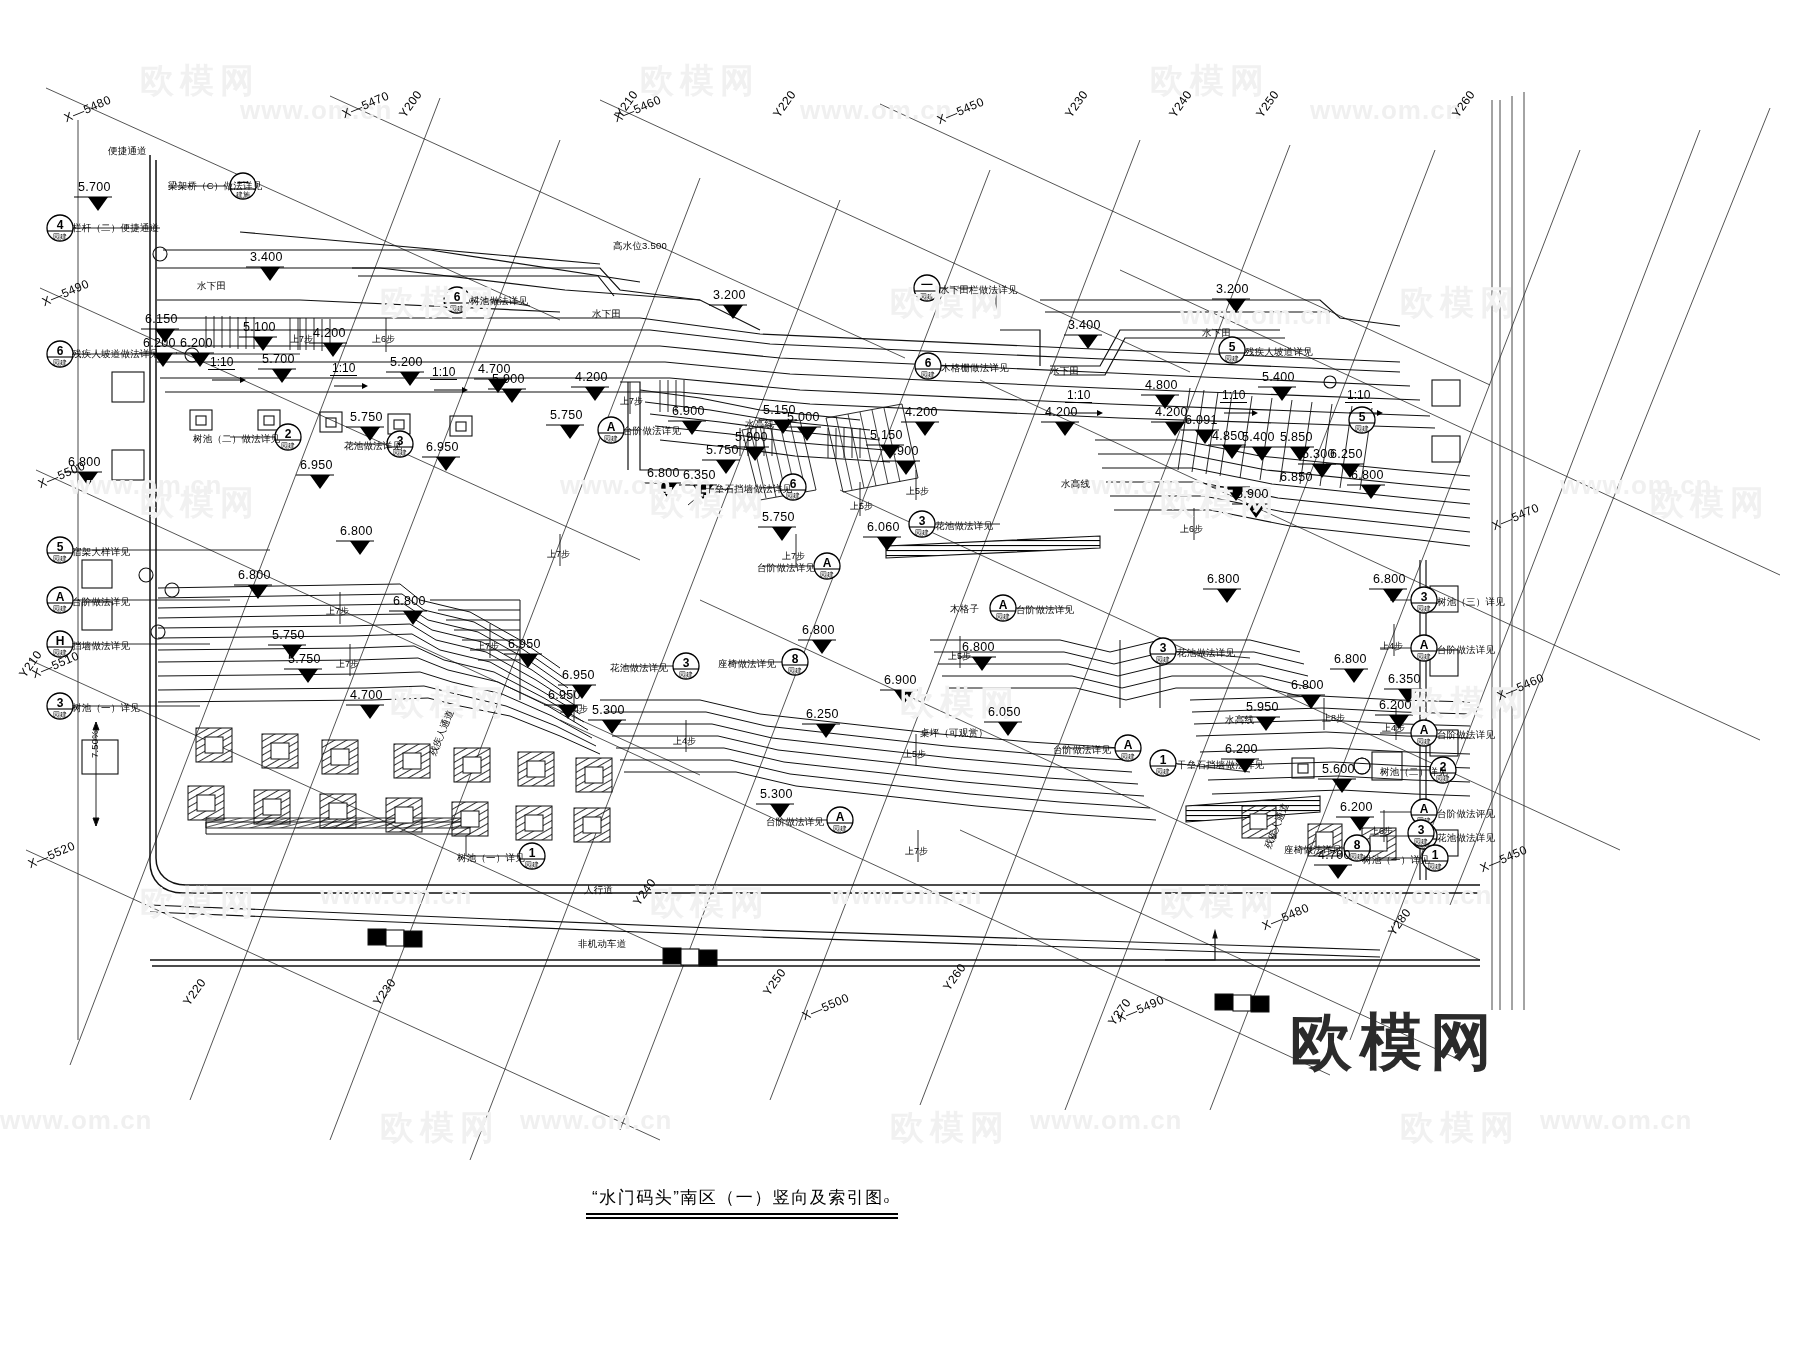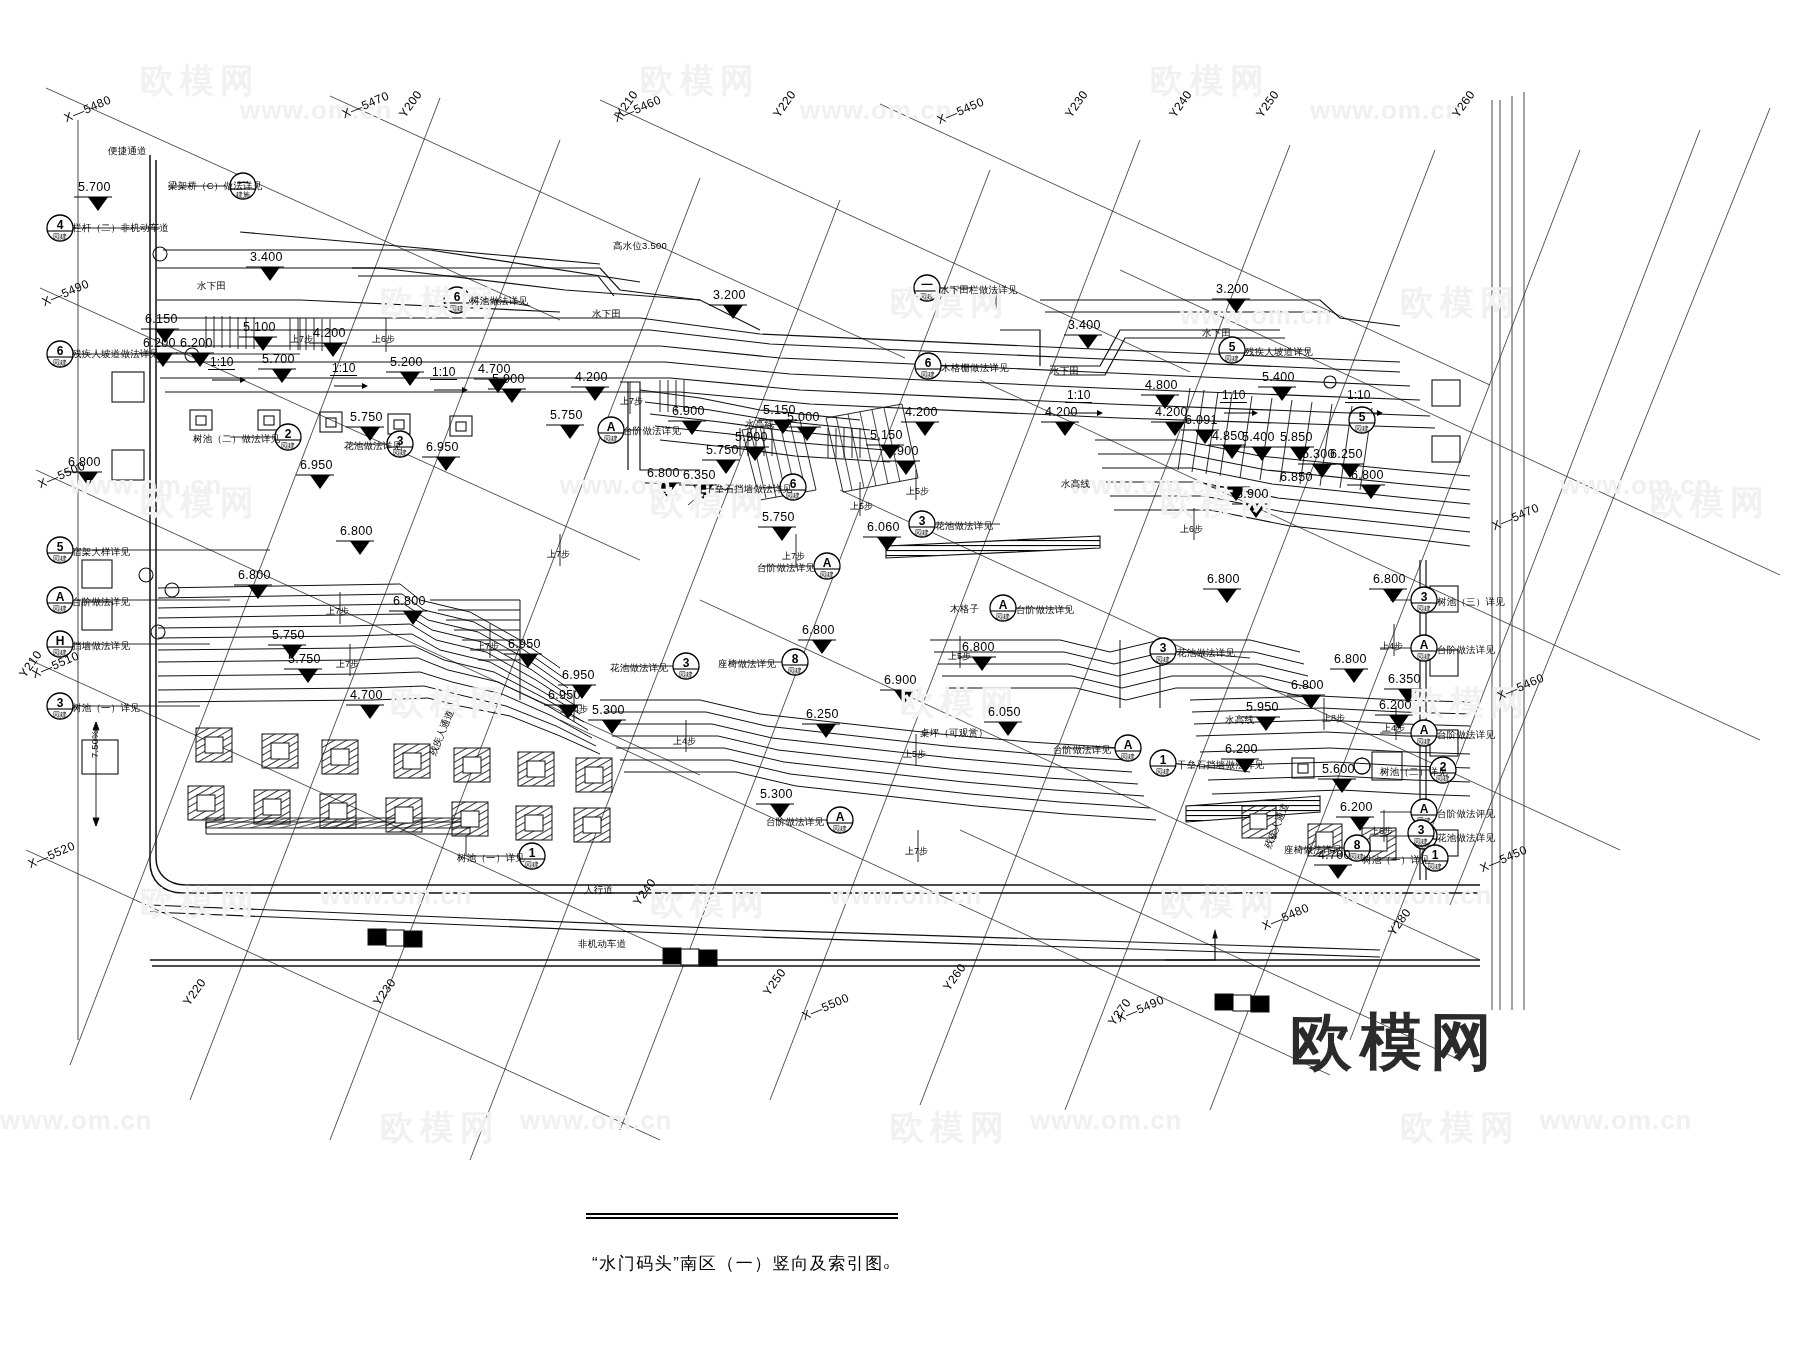--- a/index.html
+++ b/index.html
@@ -1017,21 +1017,21 @@
       <div class="lbl dim-v" style="left: 1382px; top: 722px;">上4步</div>
       <div class="lbl dim-v" style="left: 905px; top: 845px;">上7步</div>
       <div class="lbl dim-v" style="left: 903px; top: 748px;">上5步</div>
       <div class="lbl dim-v" style="left: 948px; top: 650px;">上5步</div>
       <div class="lbl dim-v" style="left: 673px; top: 735px;">上4步</div>
       <div class="lbl dim-v" style="left: 1370px; top: 825px;">上6步</div>
       <div class="lbl dim-v" style="left: 560px; top: 703px;">上14步</div>
     </div>
   <div id="calloutText">
       <div class="lbl note-cn" style="top: 180px; left: 168px;">梁架桥（C）做法详见</div>
-      <div class="lbl note-cn" style="top: 222px; left: 72px;">栏杆（二）非机动车道</div>
+      <div class="lbl note-cn" style="top: 222px; left: 72px;">栏杆（二）便捷通道</div>
       <div class="lbl note-cn" style="top: 348px; left: 72px;">残疾人坡道做法详见</div>
       <div class="lbl note-cn" style="top: 295px; left: 470px;">树池做法详见</div>
       <div class="lbl note-cn" style="top: 433px; left: 193px;">树池（二）做法详见</div>
       <div class="lbl note-cn" style="top: 440px; left: 344px;">花池做法详见</div>
       <div class="lbl note-cn" style="top: 425px; left: 623px;">台阶做法详见</div>
       <div class="lbl note-cn" style="top: 483px; left: 705px;">干垒石挡墙做法详见</div>
       <div class="lbl note-cn" style="top: 520px; left: 935px;">花池做法详见</div>
       <div class="lbl note-cn" style="top: 562px; left: 757px;">台阶做法详见</div>
       <div class="lbl note-cn" style="top: 604px; left: 1016px;">台阶做法详见</div>
       <div class="lbl note-cn" style="top: 546px; left: 72px;">宿架大样详见</div>
@@ -1082,21 +1082,21 @@
       <div class="lbl grid-txt" style="left: 16px; top: 672px; transform: rotate(-54deg); transform-origin: 0px 0px;">Y210</div>
       <div class="lbl grid-txt" style="left: 180px; top: 1000px; transform: rotate(-54deg); transform-origin: 0px 0px;">Y220</div>
       <div class="lbl grid-txt" style="left: 370px; top: 1000px; transform: rotate(-54deg); transform-origin: 0px 0px;">Y230</div>
       <div class="lbl grid-txt" style="left: 630px; top: 900px; transform: rotate(-54deg); transform-origin: 0px 0px;">Y240</div>
       <div class="lbl grid-txt" style="left: 760px; top: 990px; transform: rotate(-54deg); transform-origin: 0px 0px;">Y250</div>
       <div class="lbl grid-txt" style="left: 940px; top: 985px; transform: rotate(-54deg); transform-origin: 0px 0px;">Y260</div>
       <div class="lbl grid-txt" style="left: 1105px; top: 1020px; transform: rotate(-54deg); transform-origin: 0px 0px;">Y270</div>
       <div class="lbl grid-txt" style="left: 1385px; top: 930px; transform: rotate(-54deg); transform-origin: 0px 0px;">Y280</div>
     </div>
 
-  <div class="lbl title-cn" style="left:592px;top:1252px;">
+  <div class="lbl title-cn" style="left:592px;top:1186px;">
     <span>“水门码头”南区（一）竖向及索引图</span><span class="note-cn">o</span>
   </div>
   <svg style="position:absolute;left:586px;top:1212px;width:320px;height:10px;">
     <line x1="0" y1="2" x2="312" y2="2" stroke="#000" stroke-width="2"></line>
     <line x1="0" y1="6" x2="312" y2="6" stroke="#000" stroke-width="2"></line>
   </svg>
 
   <div class="wm wm-big" id="brandWm" style="left: 1290px; top: 1000px;">欧模网</div>
 
 </div>

